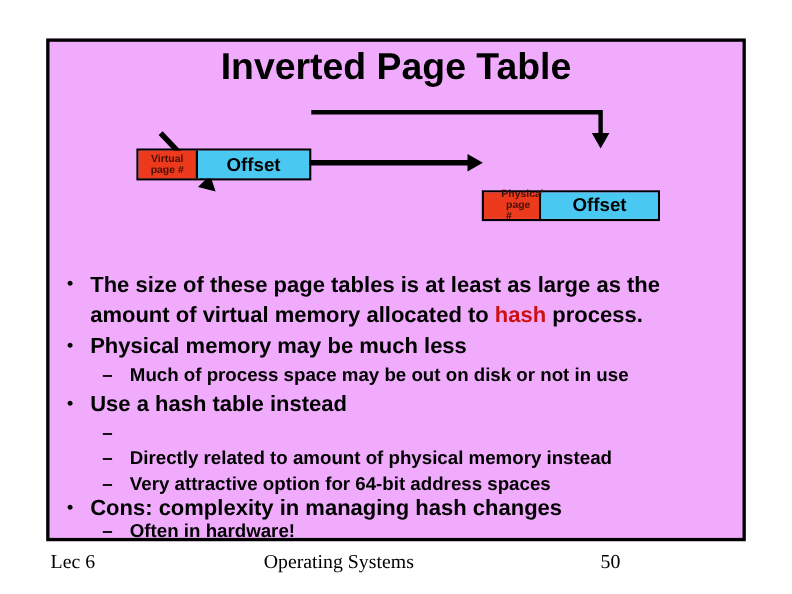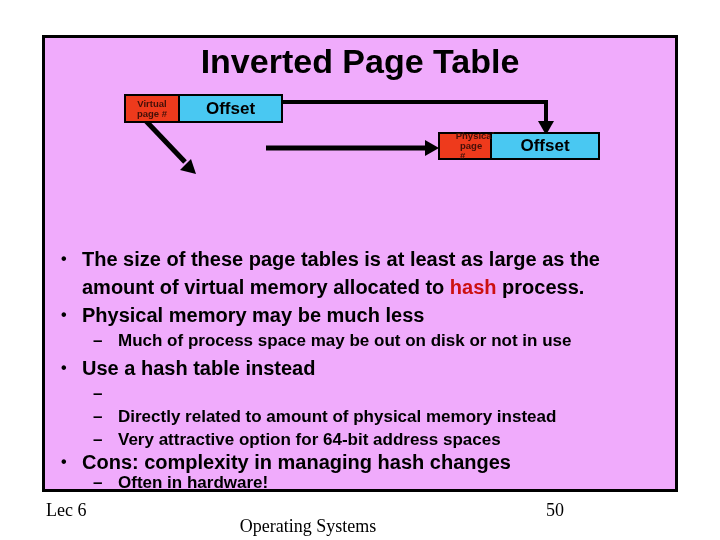--- a/index.html
+++ b/index.html
@@ -1,21 +1,21 @@
 <!DOCTYPE html>
 <html><head>
 <meta charset="utf-8">
 <style>
   html,body{margin:0;padding:0;background:#fff;}
   body{width:720px;height:540px;position:relative;font-family:"Liberation Sans",sans-serif;overflow:hidden;}
   .slide{position:absolute;left:42px;top:35px;width:636px;height:457px;border:3px solid #000;background:#f0abfc;box-sizing:border-box;}
   .title{position:absolute;left:0;top:4px;width:100%;text-align:center;font-size:34px;font-weight:bold;color:#000;letter-spacing:0px;}
 
   
-  .addr{position:absolute;display:flex;border:2px solid #000;box-sizing:border-box;}
+  .addr{position:absolute;display:flex;border:2px solid #000;box-sizing:border-box;margin-top:41px;}
   .addr .page{border-right:2px solid #000;display:flex;flex-direction:column;align-items:center;justify-content:center;font-weight:bold;font-size:9.5px;line-height:10px;color:#431008;box-sizing:border-box;}
   .addr .offset{display:flex;align-items:center;justify-content:center;font-weight:bold;font-size:17px;color:#000;box-sizing:border-box;}
   .vbox{left:79px;top:56px;width:159px;height:29px;}
   .vbox .page{width:54px;}
   .vbox .offset{flex:1;}
   .pbox{left:393px;top:94px;width:162px;height:28px;}
   .pbox .page{width:52px;padding-left:20px;}
   .pbox .offset{flex:1;}
   .hash{position:absolute;left:151px;top:100px;width:69px;height:80px;border:2px solid #000;border-radius:13px;box-sizing:border-box;display:flex;flex-direction:column;align-items:center;justify-content:center;font-weight:bold;font-size:24px;line-height:26px;color:#000;padding-top:10px;}
   .arrows{position:absolute;left:0;top:0;width:636px;height:457px;pointer-events:none;}
@@ -27,21 +27,21 @@
   .lvl1 .mk{width:21px;flex:none;font-size:16px;}
   .lvl2{font-size:17px;line-height:23px;font-weight:bold;margin-left:32px;}
   .lvl2 .mk{width:25px;flex:none;}
   .lvl1 .tx{max-width:556px;}
   .hl{color:#cc1111;}
   .mt2{margin-top:2px;} .mtm3{margin-top:-3px;} .mtm5{margin-top:-5px;}
 
   
   .footer{position:absolute;left:0;top:500px;width:616px;height:24px;font-family:"Liberation Serif",serif;font-size:18px;color:#000;}
   .f-left{position:absolute;left:46px;top:0;}
-  .f-center{position:absolute;left:0;top:16px;width:100%;text-align:center;}
+  .f-center{position:absolute;left:0;top:0;width:100%;text-align:center;}
   .f-right{position:absolute;right:52px;top:0;}
 </style>
 </head>
 <body>
 
 <div class="slide">
 
   <div class="title">Inverted Page Table</div>
 
   <svg class="arrows" viewBox="0 0 636 457" xmlns="http://www.w3.org/2000/svg">

